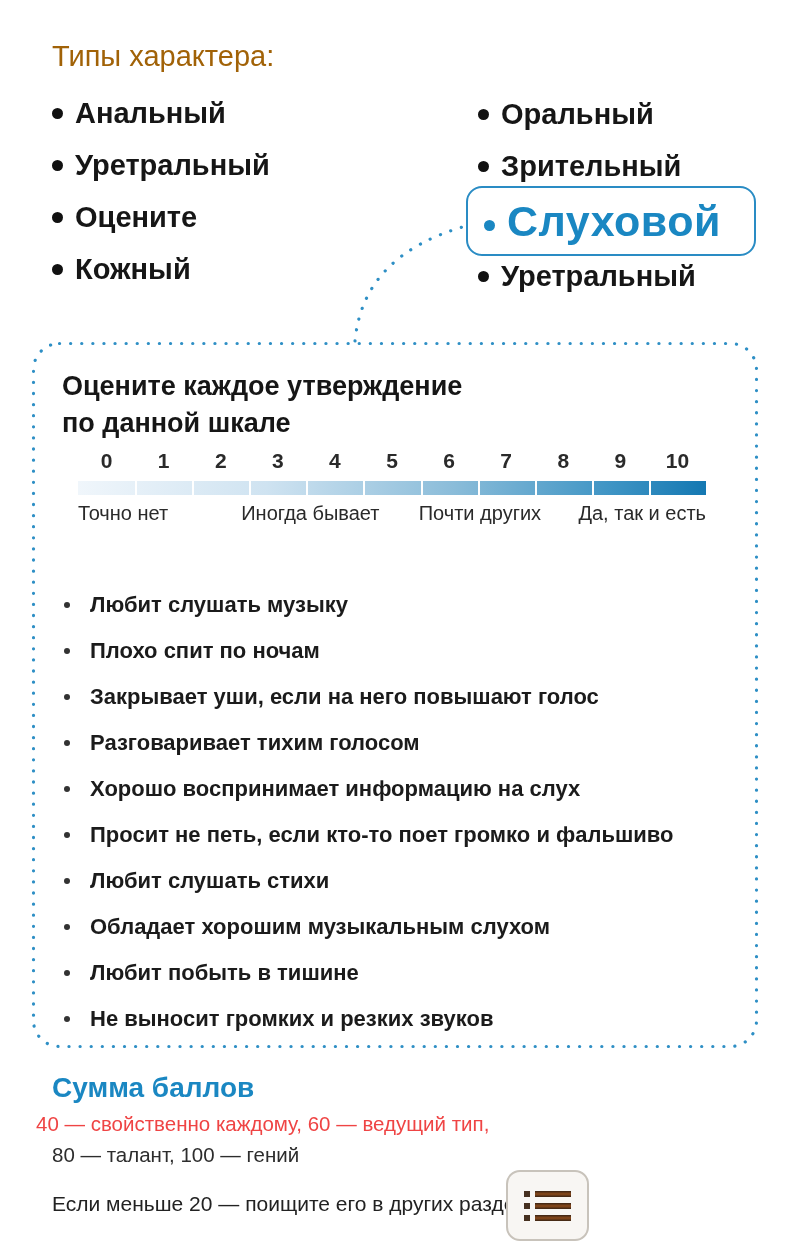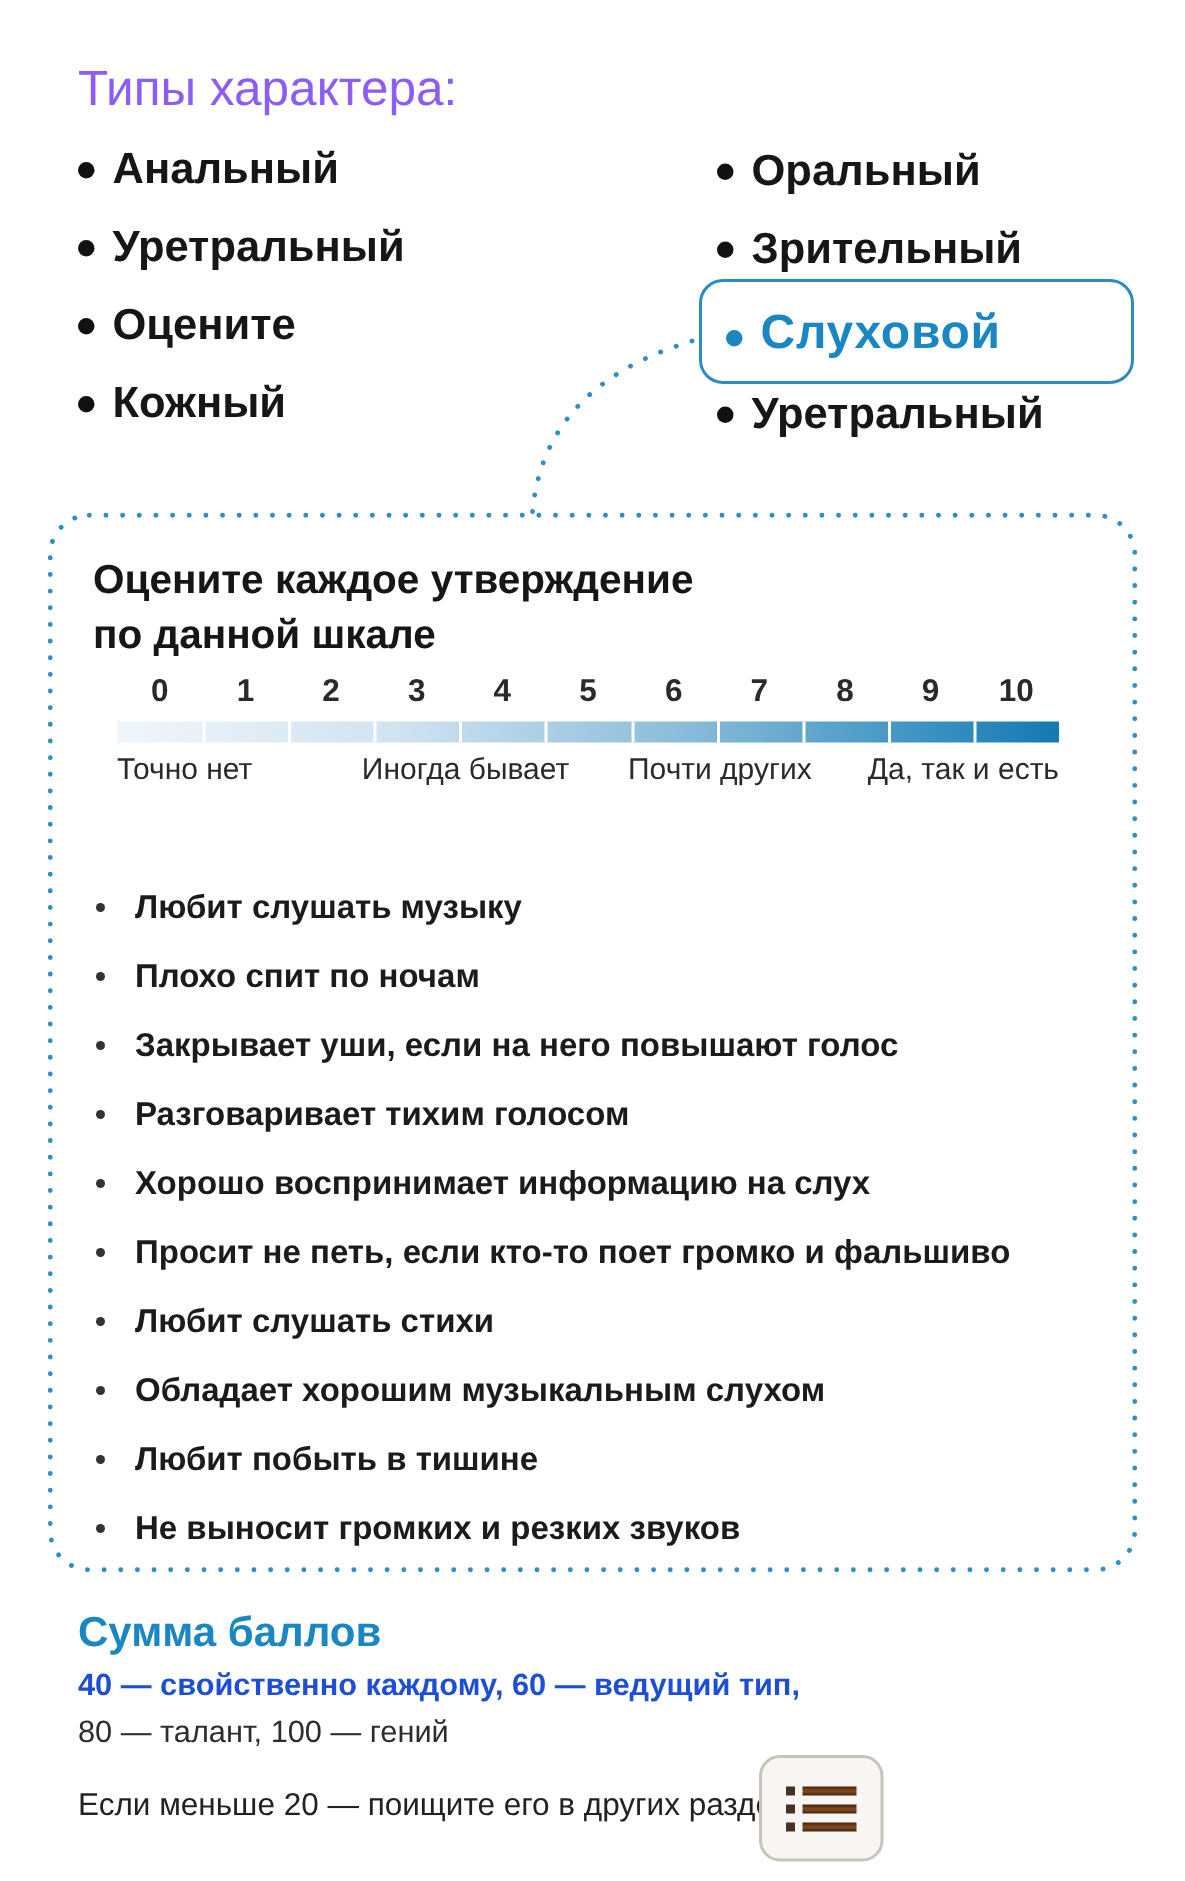--- a/index.html
+++ b/index.html
@@ -1,34 +1,34 @@
 <!DOCTYPE html>
 <html><head>
 <meta charset="utf-8">
 <style>
   html,body{margin:0;padding:0;background:#ffffff;}
   #page{position:relative;width:790px;height:1254px;background:#ffffff;overflow:hidden;
         font-family:"Liberation Sans","DejaVu Sans",sans-serif;color:#1b1b1b;}
 
   
-  .page-title{position:absolute;left:52px;top:40px;font-size:33px;font-weight:500;color:#8b5cf6;}
+  .page-title{position:absolute;left:52px;top:40px;font-size:29px;font-weight:500;color:#a16207;}
 
   
   .type-col{position:absolute;display:flex;flex-direction:column;gap:20px;}
   .type-col.left{left:52px;top:97px;}
   .type-item{display:flex;align-items:center;height:32px;font-size:29px;font-weight:700;color:#161616;text-align:center;}
   .type-item .dot{width:11px;height:11px;border-radius:50%;background:#111;margin-right:12px;flex:0 0 auto;}
   .r-item{position:absolute;left:478px;}
 
   
   .highlight-chip{position:absolute;left:466px;top:186px;width:290px;height:70px;
      border:2.5px solid #2a8cc4;border-radius:16px;display:flex;align-items:center;
      box-sizing:border-box;padding-left:16px;background:#fff;}
   .highlight-chip .dot{width:11px;height:11px;border-radius:50%;background:#1a87c2;margin-right:12px;margin-top:8px;}
-  .highlight-chip .txt{font-size:32px;font-weight:600;color:#1a87c2;letter-spacing:0.5px;}
+  .highlight-chip .txt{font-size:43px;font-weight:600;color:#1a87c2;letter-spacing:0.5px;}
 
   
   .deco{position:absolute;left:0;top:0;pointer-events:none;}
 
   
   .quiz-heading{position:absolute;left:62px;top:368px;font-size:27px;font-weight:700;
      line-height:37px;color:#161616;}
 
   .scale-numbers{position:absolute;left:78px;top:449px;width:628px;display:flex;}
   .scale-numbers span{flex:1;text-align:center;font-size:21px;font-weight:600;color:#2a2a2a;}
@@ -43,21 +43,21 @@
   .scale-labels .l1{position:absolute;left:37%;transform:translateX(-50%);}
   .scale-labels .l2{position:absolute;left:64%;transform:translateX(-50%);}
   .scale-labels .l3{position:absolute;right:0;}
 
   .statements{position:absolute;left:62px;top:582px;display:flex;flex-direction:column;}
   .statement{display:flex;align-items:center;height:46px;font-size:22px;font-weight:600;color:#1b1b1b;}
   .statement .sdot{width:6px;height:6px;border-radius:50%;background:#333;margin:0 20px 0 2px;flex:0 0 auto;}
 
   
   .score-title{position:absolute;left:52px;top:1072px;font-size:28px;font-weight:700;color:#1a87c2;}
-  .score-line1{position:absolute;left:52px;top:1112px;font-size:20.5px;font-weight:700;color:#1d4ed8;}
+  .score-line1{position:absolute;left:36px;top:1112px;font-size:20.5px;font-weight:400;color:#ef4444;}
   .score-line2{position:absolute;left:52px;top:1143px;font-size:20.5px;font-weight:500;color:#2d2d2d;}
   .score-note{position:absolute;left:52px;top:1192px;font-size:21px;font-weight:500;color:#222;}
 
   
   .list-button{position:absolute;left:506px;top:1170px;width:83px;height:71px;background:#f8f6f3;
      border:2px solid #c8c3bb;border-radius:14px;box-sizing:border-box;display:flex;
      align-items:center;justify-content:center;cursor:pointer;}
   .list-icon{display:flex;flex-direction:column;gap:6px;}
   .list-icon .row{display:flex;align-items:center;gap:5px;}
   .list-icon .sq{width:6px;height:6px;background:#46301f;}

